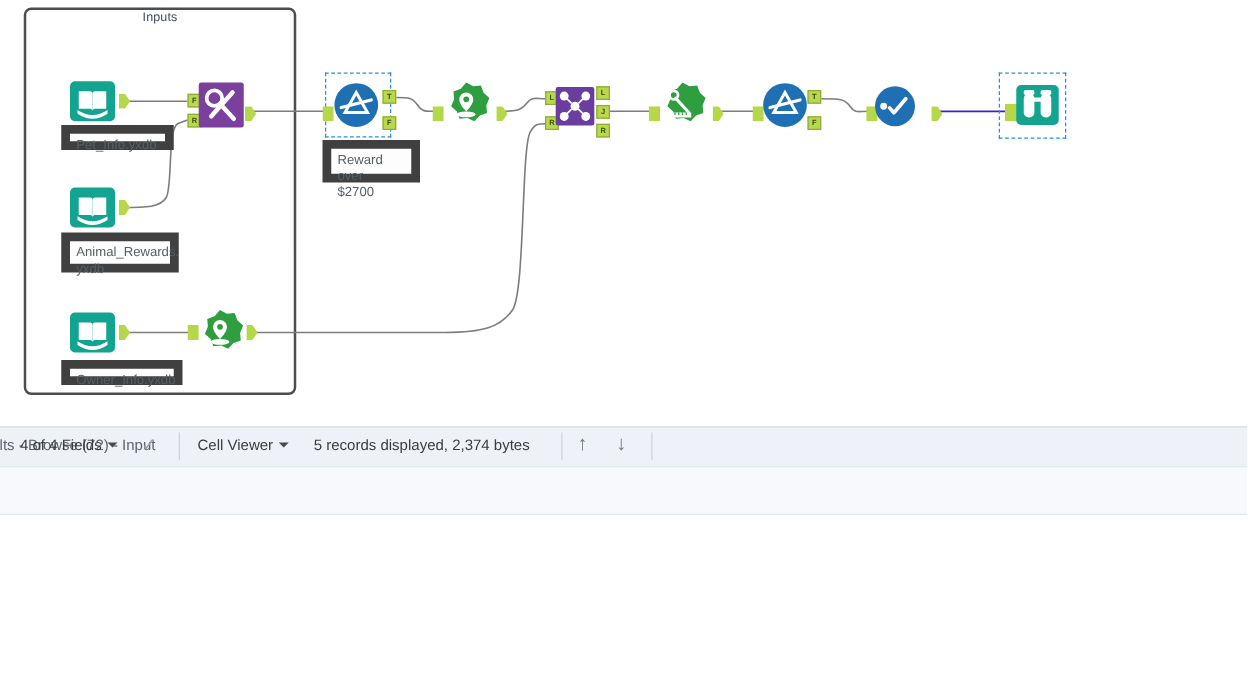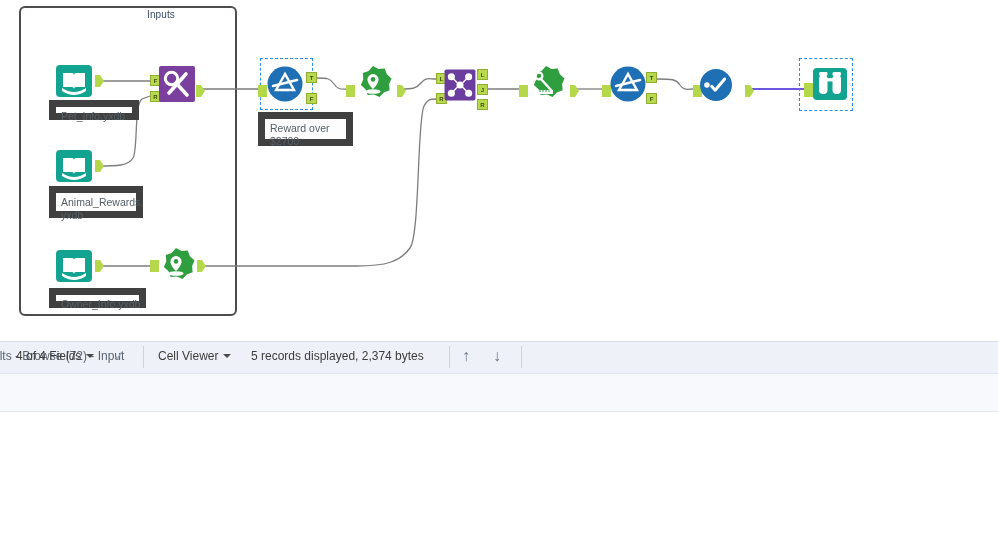--- a/index.html
+++ b/index.html
@@ -16,21 +16,21 @@
     position:absolute;left:0;top:0;width:998px;height:338px;
     background:#ffffff;overflow:hidden;
   }
   .container-box{
     position:absolute;left:19px;top:6px;width:218px;height:310px;
     border:2px solid #4d4d4d;border-radius:6px;background:transparent;
     box-sizing:border-box;
   }
   .container-title{
     position:absolute;left:19px;top:9px;width:218px;text-align:center;
-    font-size:10px;color:#3c4b64;letter-spacing:.1px;padding-left:33px;
+    font-size:10px;color:#3c4b64;letter-spacing:.1px;
   }
 
   
   .wires{position:absolute;left:0;top:0;width:998px;height:338px;pointer-events:none;}
 
   
   .tool{position:absolute;width:44px;height:44px;}
   .tool svg{display:block;width:44px;height:44px;}
 
   
@@ -172,21 +172,21 @@
     <div class="tool" style="left:263px;top:62px;">
       <svg viewBox="0 0 44 44">
         <circle cx="22" cy="22" r="17.5" fill="#1f6fb4"></circle>
         <path d="M13 28 L22 12 L31 28 Z" fill="none" stroke="#ffffff" stroke-width="2.4"></path>
         <path d="M10 24 L34 18" stroke="#ffffff" stroke-width="2.6" stroke-linecap="round"></path>
         <path d="M18 28 h8" stroke="#ffffff" stroke-width="2.2"></path>
       </svg>
     </div>
     <div class="anchor lbl" style="left:306px;top:72px;">T</div>
     <div class="anchor lbl" style="left:306px;top:93px;">F</div>
-    <div class="cap" style="left:258px;top:112px;width:95px;height:34px;">Reward over
+    <div class="cap" style="left:258px;top:112px;width:78px;height:34px;">Reward over
 $2700</div>
 
     <div class="anchor in" style="left:346px;top:85px;"></div>
     <div class="tool" style="left:351px;top:62px;">
       <svg viewBox="0 0 44 44">
         <path d="M22 4 l5.5 3 6.2 -0.6 2.2 5.8 4.6 4.2 -2.4 5.7 0.5 6.2 -5.8 2.1 -4.3 4.5 -5.6 -2.5 -6.2 0.6 -2.2 -5.8 -4.6 -4.2 2.4 -5.7 -0.5 -6.2 5.8 -2.1 z" fill="#2f9e3f"></path>
         <path d="M22 12 a5.6 5.6 0 0 1 5.6 5.6 c0 4.2 -5.6 9.6 -5.6 9.6 s-5.6 -5.4 -5.6 -9.6 A5.6 5.6 0 0 1 22 12 z" fill="#ffffff"></path>
         <circle cx="22" cy="17.4" r="2.3" fill="#2f9e3f"></circle>
         <ellipse cx="22" cy="29.5" rx="7.5" ry="2.3" fill="#ffffff"></ellipse>
       </svg>

